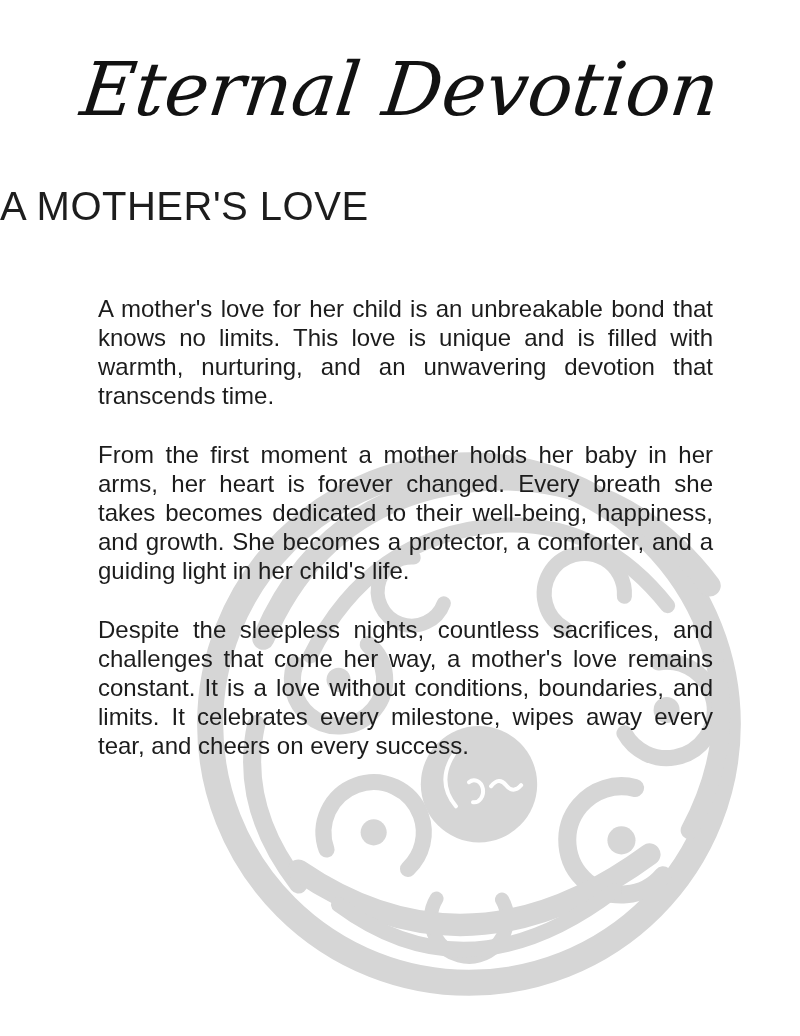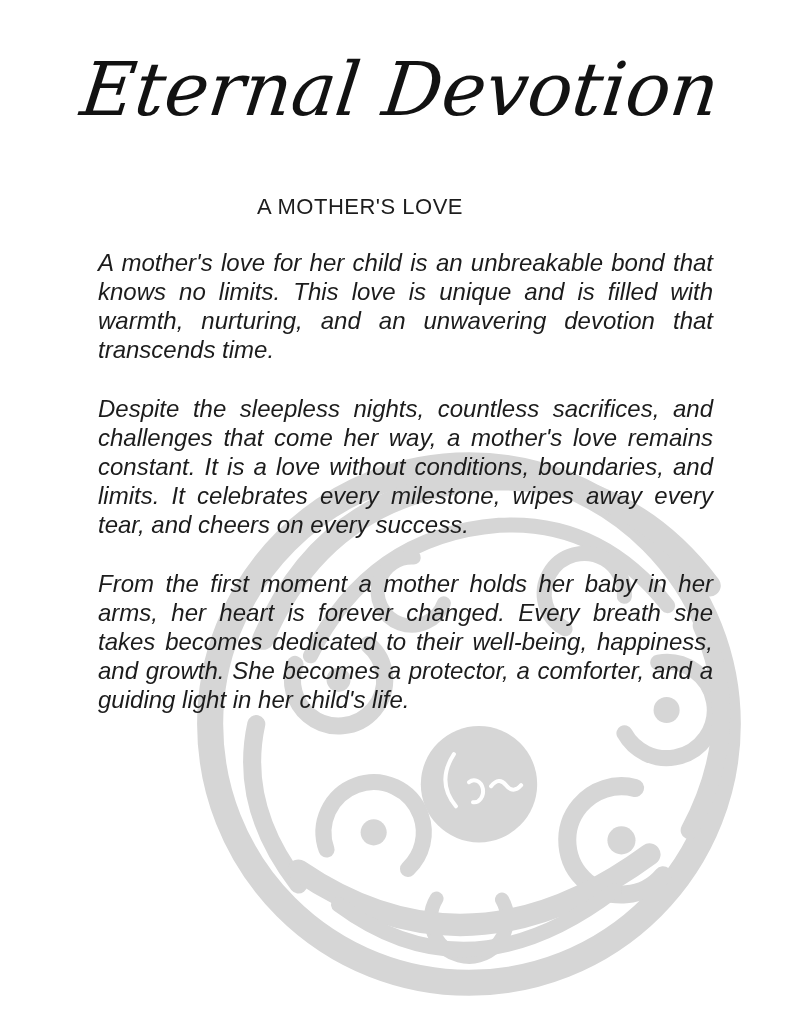--- a/index.html
+++ b/index.html
@@ -38,35 +38,34 @@
     font-weight: 400;
     font-size: 74px;
     line-height: 1.18;
     text-align: center;
     white-space: nowrap;
     color: #121212;
     transform: skewX(-7deg);
   }
   .subtitle {
     margin-top: 56px;
-    text-align: center;
+    text-align: left;
     padding-right: 80px;
-    font-size: 22px;
+    font-size: 40px;
     line-height: 35px;
     letter-spacing: 0.5px;
     color: #1d1d1d;
   }
 
   
   .article {
     position: relative;
     z-index: 1;
-    margin-top: 24px;
+    margin-top: 70px;
     padding: 0 87px 0 98px;
-    font-style: italic;
   }
   .article p {
     margin: 0 0 30px 0;
     font-size: 24px;
     line-height: 29px;
     text-align: justify;
     color: #1c1c1c;
   }
 </style>
 </head>
@@ -108,15 +107,15 @@
   </g>
 </svg>
 
 <header class="header">
   <div class="script-title">Eternal Devotion</div>
   <div class="subtitle">A MOTHER'S LOVE</div>
 </header>
 
 <main class="article">
   <p>A mother's love for her child is an unbreakable bond that knows no limits. This love is unique and is filled with warmth, nurturing, and an unwavering devotion that transcends time.</p>
+  <p>From the first moment a mother holds her baby in her arms, her heart is forever changed. Every breath she takes becomes dedicated to their well-being, happiness, and growth. She becomes a protector, a comforter, and a guiding light in her child's life.</p>
   <p>Despite the sleepless nights, countless sacrifices, and challenges that come her way, a mother's love remains constant. It is a love without conditions, boundaries, and limits. It celebrates every milestone, wipes away every tear, and cheers on every success.</p>
-  <p>From the first moment a mother holds her baby in her arms, her heart is forever changed. Every breath she takes becomes dedicated to their well-being, happiness, and growth. She becomes a protector, a comforter, and a guiding light in her child's life.</p>
 </main>
 
 </body></html>

